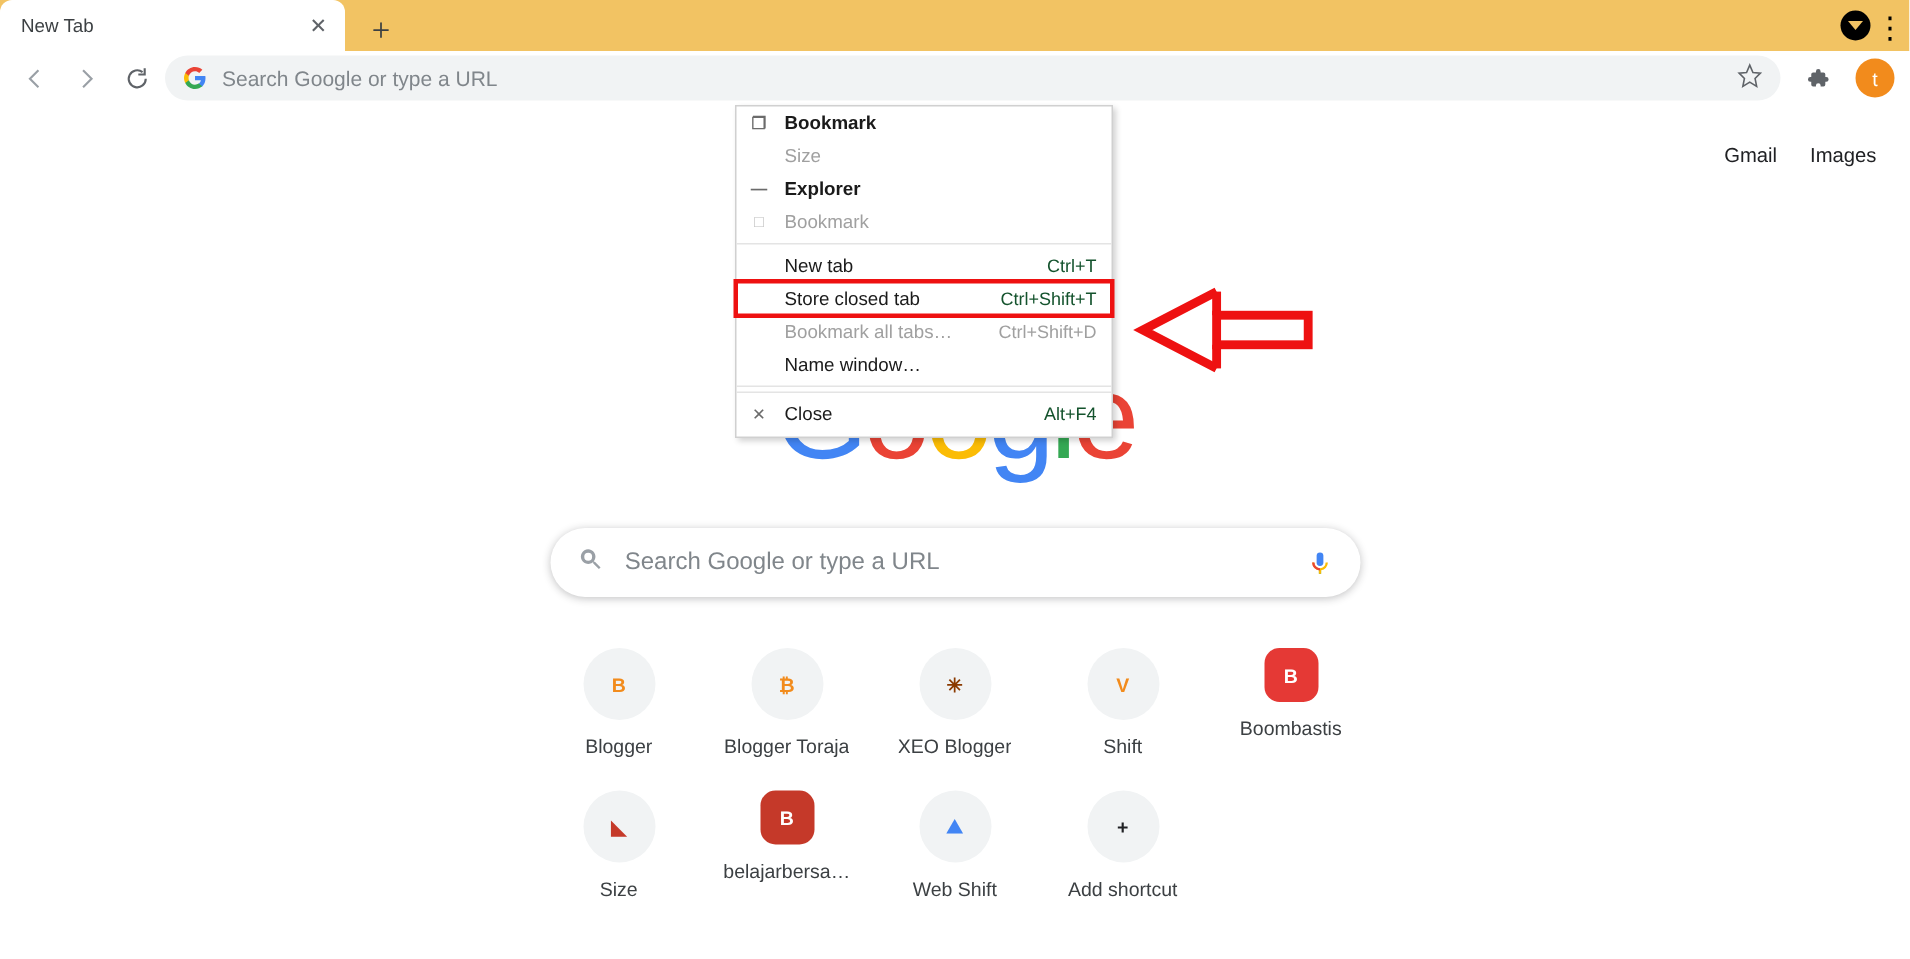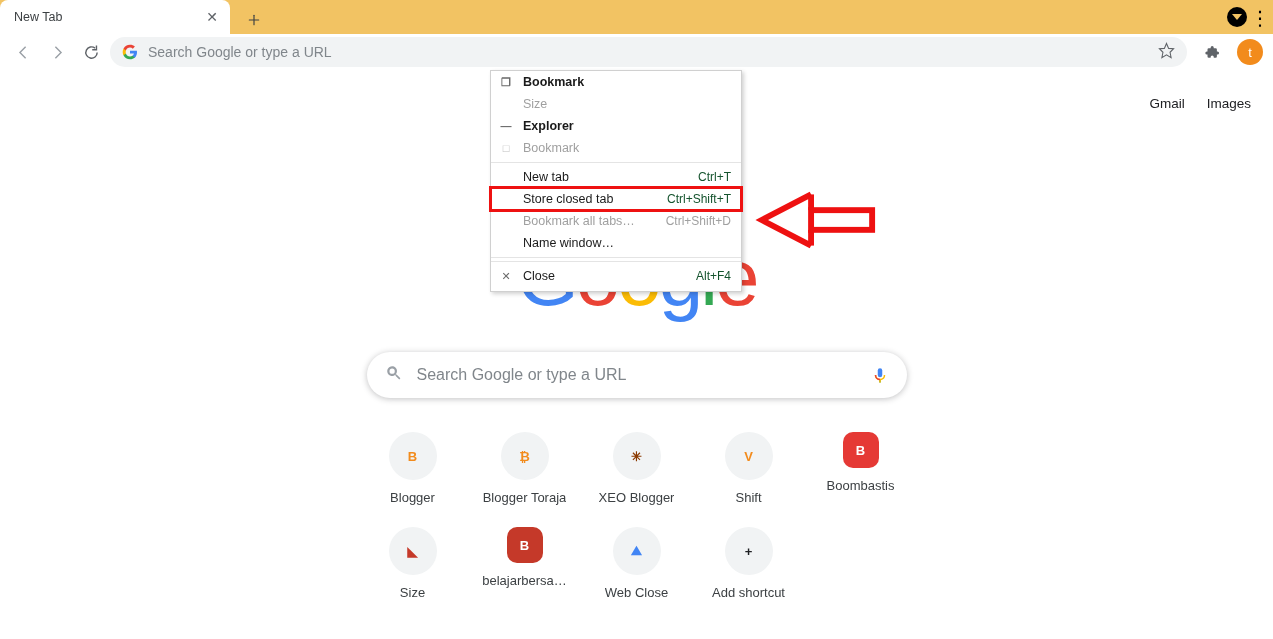--- a/index.html
+++ b/index.html
@@ -189,21 +189,21 @@
         <div class="sc">
           <div class="chip" style="background: rgb(241, 243, 244); color: rgb(197, 57, 41);">◣</div>
           <div class="lbl">Size</div>
         </div>
         <div class="sc">
           <div class="chip" style="background: rgb(197, 57, 41); color: rgb(255, 255, 255); border-radius: 10px; width: 36px; height: 36px;">B</div>
           <div class="lbl">belajarbersa…</div>
         </div>
         <div class="sc">
           <div class="chip" style="background: rgb(241, 243, 244); color: rgb(66, 133, 244);">⛰</div>
-          <div class="lbl">Web Close</div>
+          <div class="lbl">Web Shift</div>
         </div>
         <div class="sc">
           <div class="chip" style="background: rgb(241, 243, 244); color: rgb(32, 33, 36);">+</div>
           <div class="lbl">Add shortcut</div>
         </div>
       </div>
   </div>
 
   <div class="ctx" id="ctx">
       <div class="row bold">

